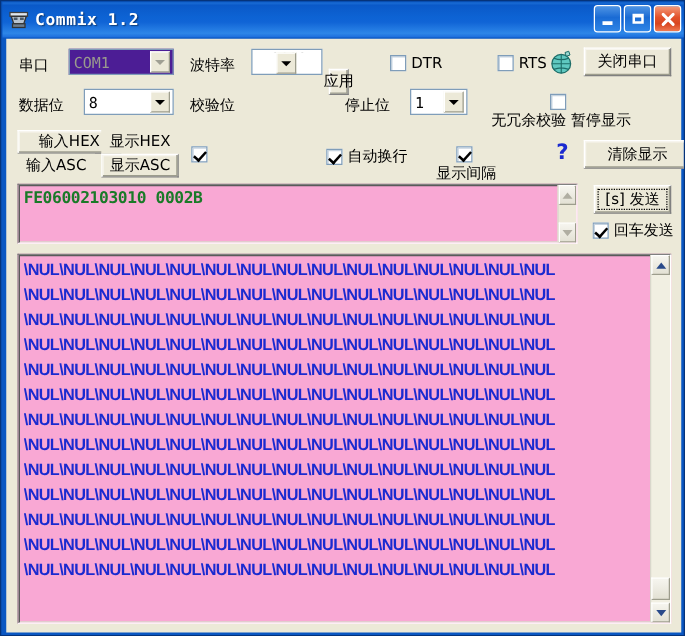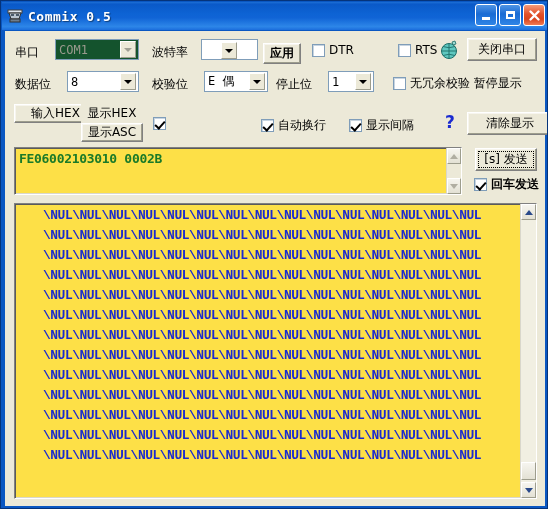--- a/index.html
+++ b/index.html
@@ -108,21 +108,21 @@
     position: absolute;
     box-sizing: border-box;
     height: 21px;
     background: #fff;
     border: 1px solid #7f9db9;
     display: flex;
     align-items: center;
     cursor: pointer;
   }
   .combo.disabled {
-    background: #14532d;
+    background: #4c1d95;
   }
   .combo-text {
     flex: 1;
     padding-left: 3px;
     font-family: "DejaVu Sans Mono", monospace;
     font-size: 12px;
     color: #000;
     white-space: nowrap;
     overflow: hidden;
   }
@@ -217,21 +217,21 @@
   .chk-label {
     font-family: "DejaVu Sans", "Liberation Sans", sans-serif;
     font-size: 12px;
     color: #000;
   }
 
   
   .sunken {
     position: absolute;
     box-sizing: border-box;
-    background: #fde047;
+    background: #f9a8d4;
     border: 1px solid #808080;
     border-right-color: #ffffff;
     border-bottom-color: #ffffff;
     box-shadow: inset 1px 1px 0 #5a5a5a, inset -1px -1px 0 #d9d7cb;
     overflow: hidden;
   }
   .send-text {
     position: absolute;
     left: 4px; top: 3px;
     font-family: "DejaVu Sans Mono", monospace;
@@ -240,29 +240,28 @@
     color: #1a7a28;
     letter-spacing: -0.3px;
     white-space: pre;
   }
   .recv-lines {
     position: absolute;
     left: 4px; top: 2px;
     right: 0;
   }
   .recv-line {
-    font-family: Liberation Mono, monospace;
+    font-family: Liberation Sans, sans-serif;
     font-size: 13px;
     font-weight: bold;
     color: #1a2ad0;
     letter-spacing: -0.5px;
     white-space: pre;
     height: 20px;
     line-height: 20px;
-    margin-left: 24px;
   }
 
   
   .vscroll {
     position: absolute;
     box-sizing: border-box;
     background: #f1efe2;
     border-left: 1px solid #d9d7cb;
   }
   .sb-btn {
@@ -331,21 +330,21 @@
   <div class="titlebar">
     <div class="title-icon">
       <svg width="18" height="18" viewBox="0 0 18 18">
         <rect x="2" y="3" width="14" height="3" fill="#dfe6ee" stroke="#404040" stroke-width="1"></rect>
         <path d="M3 6 L15 6 L13 12 L5 12 Z" fill="#b9c4cf" stroke="#333" stroke-width="1"></path>
         <rect x="4" y="12" width="10" height="3" fill="#6d7d8d" stroke="#333" stroke-width="1"></rect>
         <rect x="5" y="7" width="3" height="2" fill="#4a5a6a"></rect>
         <rect x="10" y="7" width="3" height="2" fill="#4a5a6a"></rect>
       </svg>
     </div>
-    <div class="title-text">Commix 0.5</div>
+    <div class="title-text">Commix 1.2</div>
     <div class="win-btns">
       <div class="wb wb-min">
         <div class="glyph-min"></div>
       </div>
       <div class="wb wb-max">
         <div class="glyph-max"></div>
       </div>
       <div class="wb wb-close">
         <svg width="13" height="13" viewBox="0 0 13 13">
           <path d="M2.5 2.5 L10.5 10.5 M10.5 2.5 L2.5 10.5" stroke="#fff" stroke-width="2.4" stroke-linecap="round"></path>
@@ -367,21 +366,21 @@
 
     <div class="lbl" style="position:absolute;left:147px;top:13px;">波特率</div>
 
     <div class="combo" style="left:196px;top:8px;width:57px;flex-direction:column;">
       <span class="combo-text">9600</span>
       <span class="combo-arrow">
           <i class="arrow-down"></i>
         </span>
     </div>
 
-    <div class="btn" style="left:258px;top:12px;width:38px;height:21px;font-weight:bold;">应用</div>
+    <div class="btn" style="left:258px;top:24px;width:16px;height:21px;">应用</div>
 
     <div class="chk" style="left:307px;top:12px;">
       <span class="chk-box"></span>
       <span class="chk-label">DTR</span>
     </div>
 
     <div class="chk" style="left:393px;top:12px;">
       <span class="chk-box"></span>
       <span class="chk-label">RTS</span>
     </div>
@@ -400,56 +399,51 @@
 
     <div class="combo" style="left:62px;top:40px;width:72px;">
       <span class="combo-text">8</span>
       <span class="combo-arrow">
           <i class="arrow-down"></i>
         </span>
     </div>
 
     <div class="lbl" style="position:absolute;left:147px;top:45px;font-family:Liberation Mono, monospace;">校验位</div>
 
-    <div class="combo" style="left:199px;top:40px;width:64px;">
-      <span class="combo-text">E 偶</span>
-      <span class="combo-arrow">
-          <i class="arrow-down"></i>
-        </span>
-    </div>
 
     <div class="lbl" style="position:absolute;left:271px;top:45px;">停止位</div>
 
     <div class="combo" style="left:323px;top:40px;width:46px;">
       <span class="combo-text">1</span>
       <span class="combo-arrow">
           <i class="arrow-down"></i>
         </span>
     </div>
 
-    <div class="chk" style="left:388px;top:44px;">
+    <div class="chk" style="left:388px;top:44px;flex-direction:column;">
       <span class="chk-box"></span>
       <span class="chk-label">无冗余校验 暂停显示</span>
     </div>
 
     <div class="toggle up" style="left:9px;top:73px;width:83px;height:19px;">输入HEX</div>
+    <div class="toggle" style="left:9px;top:92px;width:62px;height:19px;">输入ASC</div>
 
     <div class="toggle" style="left:76px;top:73px;width:62px;height:19px;">显示HEX</div>
     <div class="toggle up" style="left:76px;top:92px;width:62px;height:19px;">显示ASC</div>
 
     <div class="chk" style="left:148px;top:86px;">
       <span class="chk-box checked"></span>
     </div>
 
     <div class="chk" style="left:256px;top:86px;">
       <span class="chk-box checked"></span>
       <span class="chk-label">自动换行</span>
     </div>
 
-    <div class="chk" style="left:344px;top:86px;">
+    <div class="chk" style="left:344px;top:86px;flex-direction:column;">
       <span class="chk-box checked"></span>
       <span class="chk-label">显示间隔</span>
     </div>
 
     <div class="help-q" style="left:440px;top:81px;">?</div>
 
     <div class="btn" style="left:462px;top:81px;width:86px;height:23px;">清除显示</div>
 
     <div class="sunken" style="left:9px;top:116px;width:448px;height:48px;">
       <div class="send-text" style="color: rgb(26, 122, 40);">FE06002103010 0002B</div>
@@ -461,21 +455,21 @@
           <i class="sb-chev-down dim"></i>
         </div>
       </div>
     </div>
 
     <div class="btn" style="left:470px;top:117px;width:62px;height:23px;">
       <span>[s] 发送</span>
       <span class="focus-ring"></span>
     </div>
 
-    <div class="chk" style="left:469px;top:145px;overflow:hidden;width:71px;font-weight:bold;">
+    <div class="chk" style="left:469px;top:145px;overflow:hidden;width:71px;">
       <span class="chk-box checked"></span>
       <span class="chk-label">回车发送</span>
     </div>
 
     <div class="sunken" style="left:9px;top:172px;width:523px;height:296px;">
       <div class="recv-lines">
           <div class="recv-line" style="color: rgb(26, 42, 208);">\NUL\NUL\NUL\NUL\NUL\NUL\NUL\NUL\NUL\NUL\NUL\NUL\NUL\NUL\NUL</div>
           <div class="recv-line" style="color: rgb(26, 42, 208);">\NUL\NUL\NUL\NUL\NUL\NUL\NUL\NUL\NUL\NUL\NUL\NUL\NUL\NUL\NUL</div>
           <div class="recv-line" style="color: rgb(26, 42, 208);">\NUL\NUL\NUL\NUL\NUL\NUL\NUL\NUL\NUL\NUL\NUL\NUL\NUL\NUL\NUL</div>
           <div class="recv-line" style="color: rgb(26, 42, 208);">\NUL\NUL\NUL\NUL\NUL\NUL\NUL\NUL\NUL\NUL\NUL\NUL\NUL\NUL\NUL</div>

